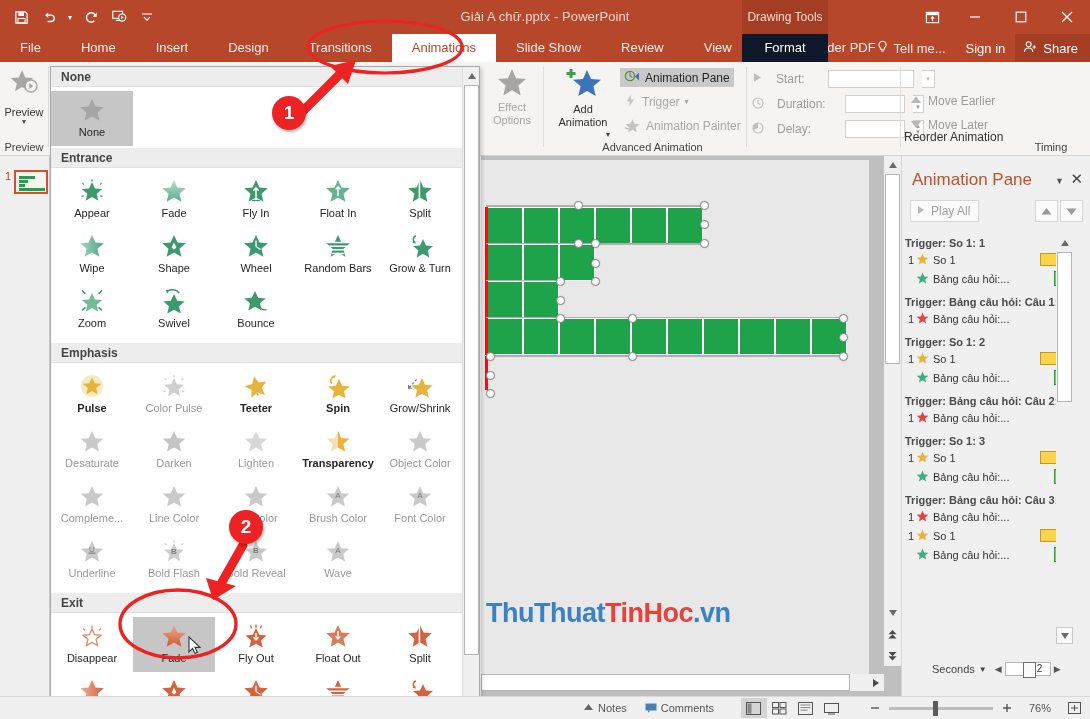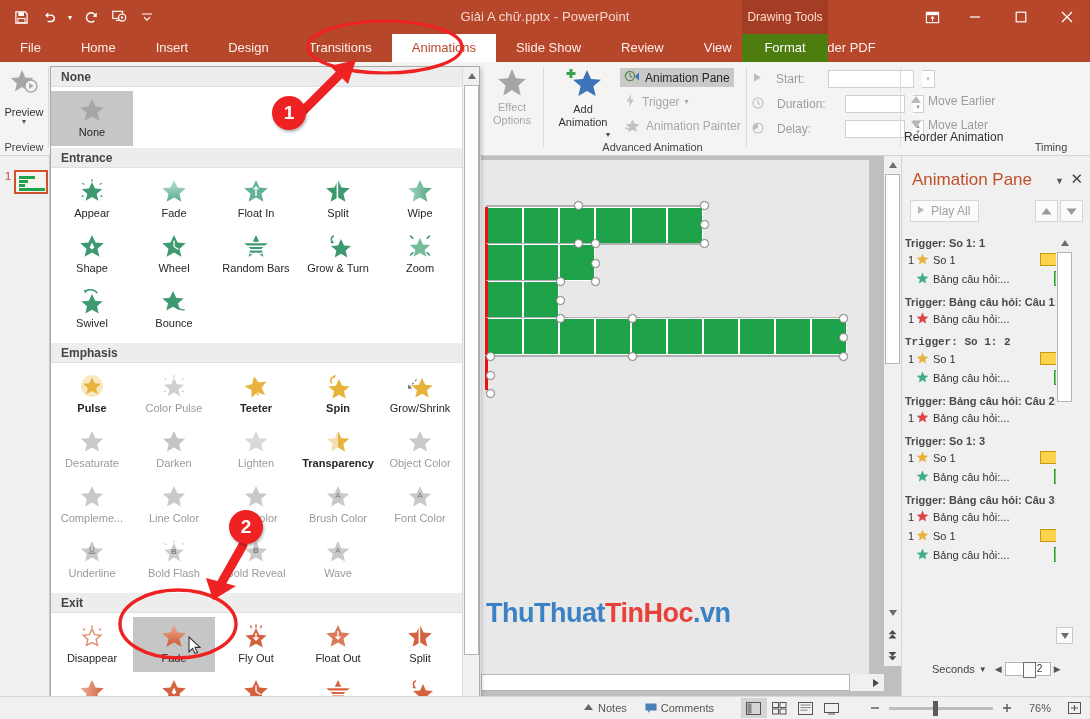--- a/index.html
+++ b/index.html
@@ -46,21 +46,21 @@
   .tabbar {
     position:absolute; left:0; top:34px; width:1090px; height:28px;
     background:#b7472a;
   }
   .tabs { position:absolute; left:0; top:0; display:flex; height:28px; align-items:stretch; }
   .tab {
     padding:0 20px; height:28px; line-height:28px; color:#fdeeea; font-size:13px;
     cursor:pointer; white-space:nowrap;
   }
   .tab.active { background:#ffffff; color:#b7472a; }
-  .tab.format-tab { background:#4d7c0f; color:#ffffff; }
+  .tab.format-tab { background:#0f172a; color:#ffffff; }
   .rt-right { position:absolute; right:0; top:0; height:28px; display:flex; align-items:center; }
   .tellme { color:#fde9e3; font-size:13px; display:flex; align-items:center; gap:5px; padding:0 10px; cursor:pointer;}
   .signin { color:#ffffff; font-size:13px; padding:0 10px; cursor:pointer;}
   .share {
     background:#a33e24; color:#fff; font-size:13px; height:28px; display:flex; align-items:center;
     gap:5px; padding:0 12px 0 8px; cursor:pointer;
   }
 
   
   .ribbon {
@@ -305,20 +305,42 @@
       <div class="tab">Insert</div>
       <div class="tab">Design</div>
       <div class="tab">Transitions</div>
       <div class="tab active">Animations</div>
       <div class="tab">Slide Show</div>
       <div class="tab">Review</div>
       <div class="tab">View</div>
       <div class="tab">Foxit Reader PDF</div>
     </div>
     <div class="tab format-tab" style="position:absolute;left:742px;top:0;width:86px;text-align:center;padding:0;">Format</div>
+    <div class="rt-right">
+      <div class="tellme">
+        <span>
+          <svg width="13" height="14" viewBox="0 0 13 14">
+              <path d="M6.5 1.2a3.6 3.6 0 0 0-2.1 6.5v1.6h4.2V7.7A3.6 3.6 0 0 0 6.5 1.2z" fill="none" stroke="#fde9e3" stroke-width="1.1"></path>
+              <path d="M5 11h3" stroke="#fde9e3" stroke-width="1.1"></path>
+            </svg>
+        </span>
+        <span>Tell me...</span>
+      </div>
+      <div class="signin">Sign in</div>
+      <div class="share">
+        <span>
+          <svg width="15" height="14" viewBox="0 0 16 14">
+              <circle cx="6" cy="4" r="2.6" fill="none" stroke="#fff" stroke-width="1.2"></circle>
+              <path d="M1.6 12.2c0-2.6 2-4.2 4.4-4.2s4.4 1.6 4.4 4.2" fill="none" stroke="#fff" stroke-width="1.2"></path>
+              <path d="M12 5.2v3.6M10.2 7h3.6" stroke="#fff" stroke-width="1.2"></path>
+            </svg>
+        </span>
+        <span>Share</span>
+      </div>
+    </div>
   </div>
 
   <div class="ribbon">
     <div class="ribbon-inner">
 
       <div class="preview-btn">
         <span>
           <svg width="36" height="36" viewBox="0 0 36 36">
             <path d="M16 4l3.2 7.4 8 .7-6 5.3 1.8 7.8L16 21.1 9 25.2l1.8-7.8-6-5.3 8-.7z" fill="#a6a6a6"></path>
             <circle cx="25" cy="20" r="6" fill="#f5f4f3" stroke="#a6a6a6" stroke-width="1.4"></circle>
@@ -619,21 +641,21 @@
             <svg width="13" height="13" viewBox="0 0 13 13">
               <path d="M6.5 .6l1.7 3.8 4.2.3-3.2 2.7.9 4.1-3.6-2.2-3.6 2.2.9-4.1L.6 4.7l4.2-.3z" fill="#e04545"></path>
             </svg>
           </span>
         <span class="nm">Bảng câu hỏi:...</span>
         <span class="bar">
             <span class="bar-r" style="display:block;"></span>
           </span>
       </div>
 
-      <div class="trg-head" style="padding-top:8px;font-family:Liberation Mono, monospace;">Trigger: So 1: 2</div>
+      <div class="trg-head" style="padding-top:8px;">Trigger: So 1: 2</div>
       <div class="anim-row">
         <span class="idx">1</span>
         <span class="star">
             <svg width="13" height="13" viewBox="0 0 13 13">
               <path d="M6.5 .6l1.7 3.8 4.2.3-3.2 2.7.9 4.1-3.6-2.2-3.6 2.2.9-4.1L.6 4.7l4.2-.3z" fill="#e8b33c"></path>
             </svg>
           </span>
         <span class="nm">So 1</span>
         <span class="bar">
             <span class="bar-y" style="display:block;"></span>
@@ -797,20 +819,30 @@
                 </linearGradient>
               </defs>
               <path d="M13 1l3.5 7.6 8.3.7-6.3 5.4 1.9 8.1L13 18.5 5.6 22.8l1.9-8.1L1.2 9.3l8.3-.7z" fill="url(#fg1)"></path>
             </svg>
         </span>
         <span class="cl">Fade</span>
       </div>
       <div class="cell">
         <span class="starwrap">
           <svg width="26" height="25" viewBox="0 0 26 25">
+              <path d="M13 1l3.5 7.6 8.3.7-6.3 5.4 1.9 8.1L13 18.5 5.6 22.8l1.9-8.1L1.2 9.3l8.3-.7z" fill="#3d9970"></path>
+              <path d="M13 19V9M10.3 11.7L13 8.8l2.7 2.9" stroke="#fff" stroke-width="1.5" fill="none"></path>
+              <path d="M9 21.5h8" stroke="#3d9970" stroke-width="1.3"></path>
+            </svg>
+        </span>
+        <span class="cl">Fly In</span>
+      </div>
+      <div class="cell">
+        <span class="starwrap">
+          <svg width="26" height="25" viewBox="0 0 26 25">
               <path d="M13 1l3.5 7.6 8.3.7-6.3 5.4 1.9 8.1L13 18.5 5.6 22.8l1.9-8.1L1.2 9.3l8.3-.7z" fill="#63b392"></path>
               <path d="M13 17V8M10.6 10.4L13 7.8l2.4 2.6" stroke="#fff" stroke-width="1.4" fill="none"></path>
             </svg>
         </span>
         <span class="cl">Float In</span>
       </div>
       <div class="cell">
         <span class="starwrap">
           <svg width="26" height="25" viewBox="0 0 26 25">
               <path d="M13 1l3.5 7.6 8.3.7-6.3 5.4 1.9 8.1L13 18.5 5.6 22.8l1.9-8.1L1.2 9.3l8.3-.7z" fill="#3d9970"></path>

